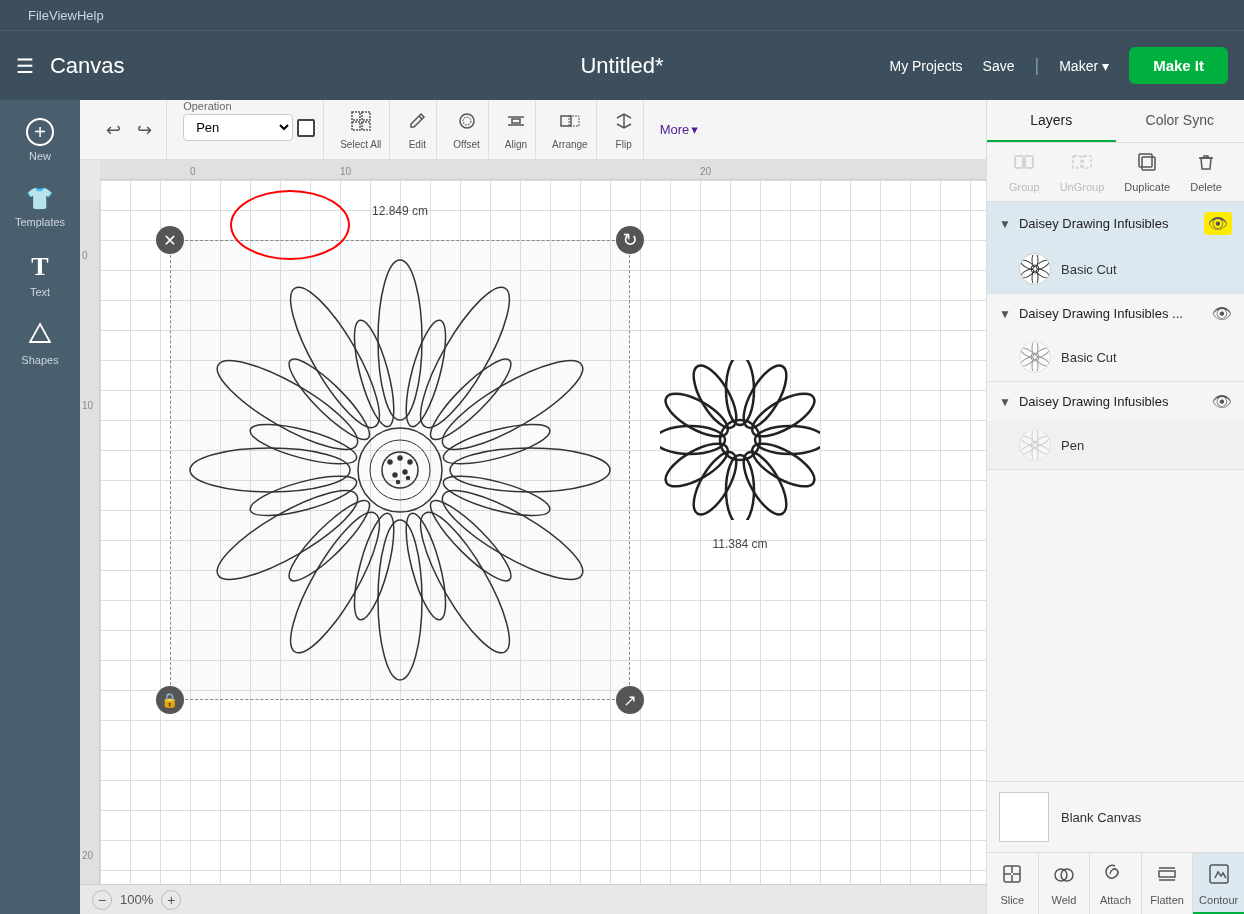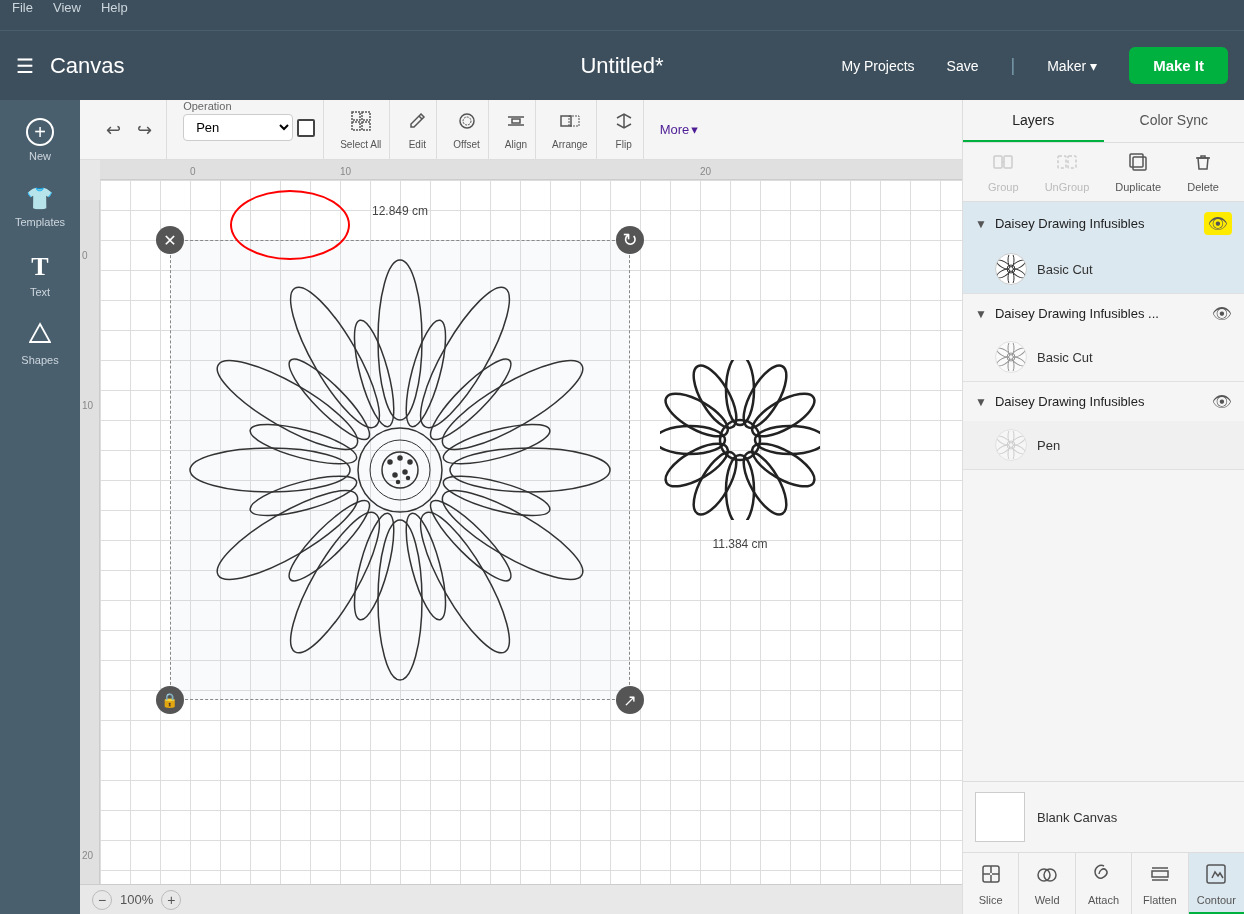--- a/index.html
+++ b/index.html
@@ -1,27 +1,27 @@
 <!DOCTYPE html>
 <html><head>
   <meta charset="utf-8">
   <style>
     * { box-sizing: border-box; margin: 0; padding: 0; }
     body { font-family: -apple-system, BlinkMacSystemFont, 'Segoe UI', sans-serif; font-size: 13px; background: #f0f0f0; width: 1244px; height: 914px; overflow: hidden; }
 
     
-    .menu-bar { background: #3d4f5c; height: 30px; display: flex; padding: 0 12px; gap: 20px; }
+    .menu-bar { background: #3d4f5c; height: 30px; display: flex; align-items: center; padding: 0 28px; }
     .menu-bar span { color: #cdd6dd; font-size: 13px; cursor: pointer; }
 
     
     .header { background: #3d4f5c; height: 70px; display: flex; align-items: center; padding: 0 16px; border-top: 1px solid #4a5f6e; }
     .header-hamburger { color: white; font-size: 20px; margin-right: 16px; cursor: pointer; }
     .header-logo { color: white; font-size: 22px; font-weight: 500; margin-right: auto; }
     .header-title { color: white; font-size: 22px; position: absolute; left: 50%; transform: translateX(-50%); }
-    .header-right { display: flex; align-items: center; gap: 32px; margin-left: auto; }
+    .header-right { display: flex; align-items: center; gap: 20px; margin-left: auto; }
     .header-my-projects { color: white; font-size: 14px; cursor: pointer; }
     .header-save { color: white; font-size: 14px; cursor: pointer; }
     .header-divider { color: #7a9aaa; font-size: 18px; }
     .header-machine { color: white; font-size: 14px; display: flex; align-items: center; gap: 4px; cursor: pointer; }
     .header-make-it { background: #00b140; color: white; border: none; padding: 10px 24px; border-radius: 6px; font-size: 15px; font-weight: 600; cursor: pointer; }
 
     
     .main-layout { display: flex; height: calc(914px - 100px); }
 
     
@@ -49,21 +49,21 @@
     .ruler-top { height: 20px; background: #e0e0e0; border-bottom: 1px solid #ccc; display: flex; align-items: flex-end; padding-bottom: 2px; position: relative; }
     .ruler-left { width: 20px; background: #e0e0e0; border-right: 1px solid #ccc; position: absolute; left: 0; top: 20px; bottom: 30px; }
     .ruler-mark { font-size: 10px; color: #888; position: absolute; }
 
     
     .zoom-bar { height: 30px; background: #e8e8e8; border-top: 1px solid #ccc; display: flex; align-items: center; padding: 0 12px; gap: 8px; }
     .zoom-btn { background: none; border: 1px solid #bbb; border-radius: 50%; width: 20px; height: 20px; cursor: pointer; display: flex; align-items: center; justify-content: center; font-size: 14px; color: #555; }
     .zoom-level { font-size: 13px; color: #555; }
 
     
-    .right-panel { width: 282px; background: #f5f5f5; border-left: 1px solid #ddd; display: flex; flex-direction: column; }
+    .right-panel { width: 258px; background: #f5f5f5; border-left: 1px solid #ddd; display: flex; flex-direction: column; }
     .right-tabs { display: flex; border-bottom: 1px solid #ddd; }
     .right-tab { flex: 1; padding: 12px; text-align: center; font-size: 14px; cursor: pointer; color: #555; border-bottom: 2px solid transparent; }
     .right-tab.active { border-bottom: 2px solid #00b140; color: #222; font-weight: 500; }
     .layer-actions { display: flex; align-items: center; justify-content: space-around; padding: 8px 12px; border-bottom: 1px solid #ddd; }
     .layer-action-btn { display: flex; flex-direction: column; align-items: center; gap: 3px; cursor: pointer; color: #555; font-size: 11px; }
     .layer-action-btn.disabled { color: #bbb; cursor: default; }
     .layer-action-icon { font-size: 18px; }
     .layer-group { border-bottom: 1px solid #e0e0e0; }
     .layer-group-header { display: flex; align-items: center; padding: 10px 12px; gap: 8px; cursor: pointer; }
     .layer-group-arrow { font-size: 12px; color: #555; }

